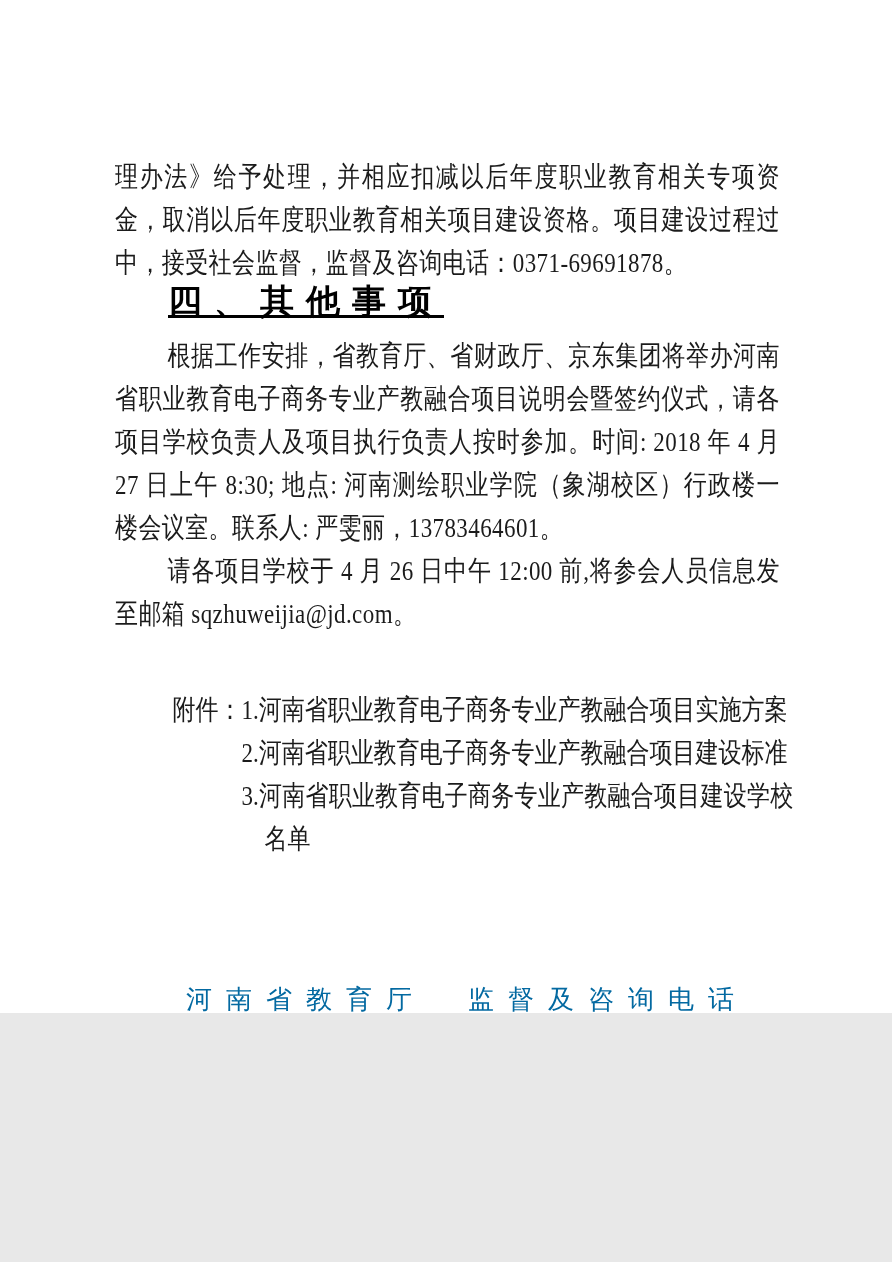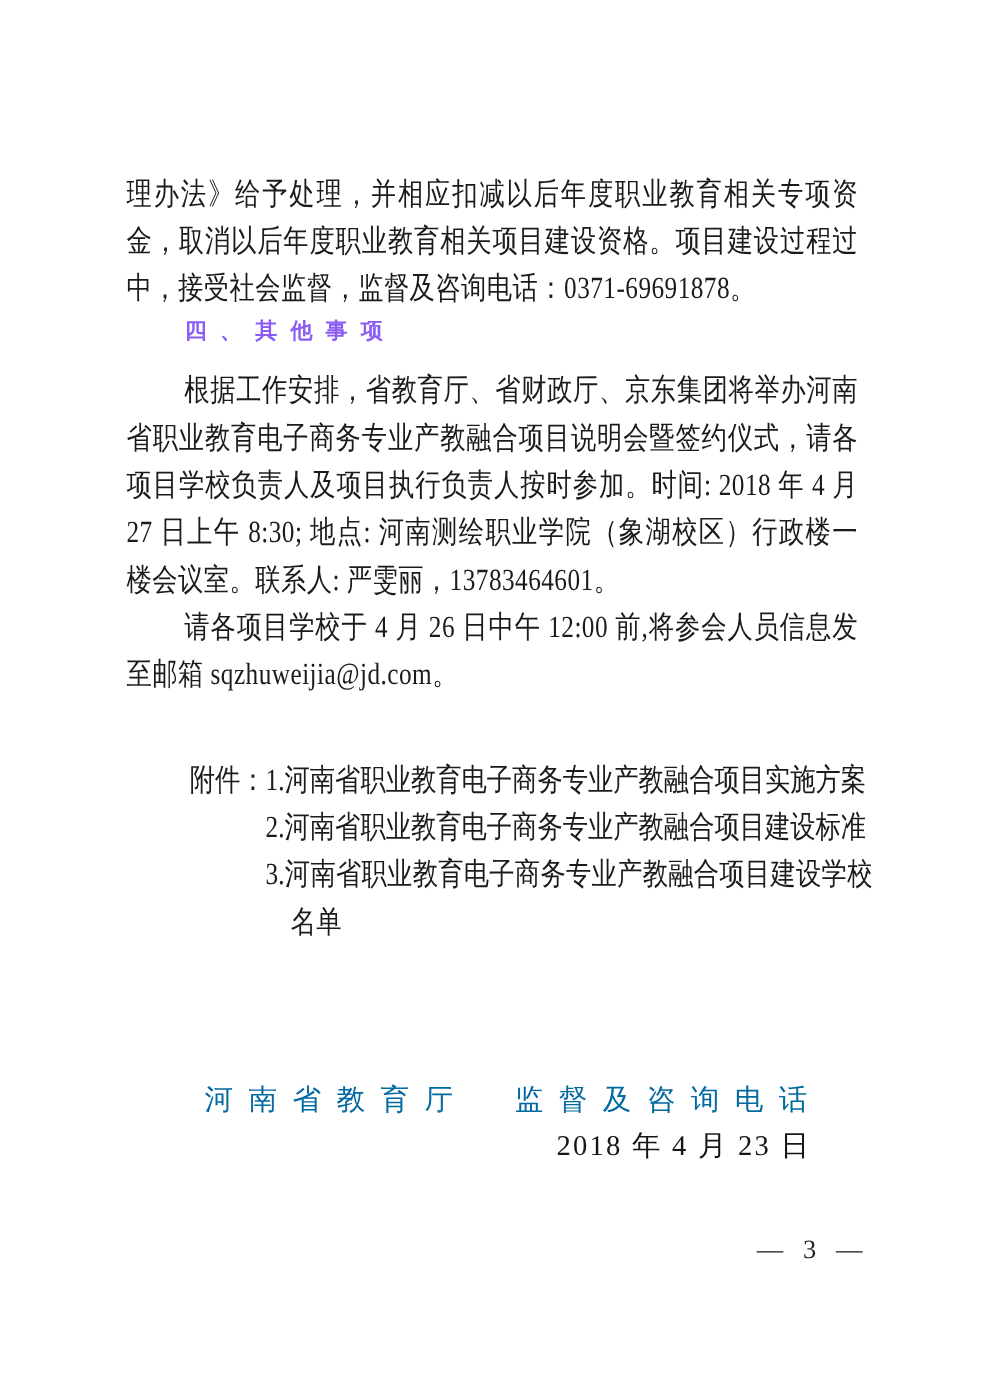--- a/index.html
+++ b/index.html
@@ -1,18 +1,18 @@
 <!DOCTYPE html>
 <html><head>
 <meta charset="utf-8">
 <style>
   html,body{margin:0;padding:0;background:#e8e8e8;}
   .page{
     position:relative;
-    width:892px;height:1262px;
+    width:892px;height:1013px;
     background:#ffffff;
     margin:0 auto;
     overflow:hidden;
     font-family:"Liberation Serif", serif;
     color:#1b1b1b;
   }
   
   .bodytext{
     position:absolute;
     left:115px;
@@ -24,24 +24,25 @@
     transform-origin:0 0;
     letter-spacing:0.5px;
     white-space:normal;
   }
   .indent{ text-indent:64px; }
   .heading{
     position:absolute;
     left:168px;
     font-family:"Liberation Sans", sans-serif;
     font-weight:bold;
-    font-size:20px;
+    font-size:34px;
     line-height:30px;
     letter-spacing:12px;
-    color:#8b5cf6;
+    color:#000000;
+    text-decoration:underline;
   }
   .attach{
     position:absolute;
     left:115px;
     width:830px;
     font-size:28px;
     line-height:43px;
     transform:scaleX(0.821);
     transform-origin:0 0;
   }

